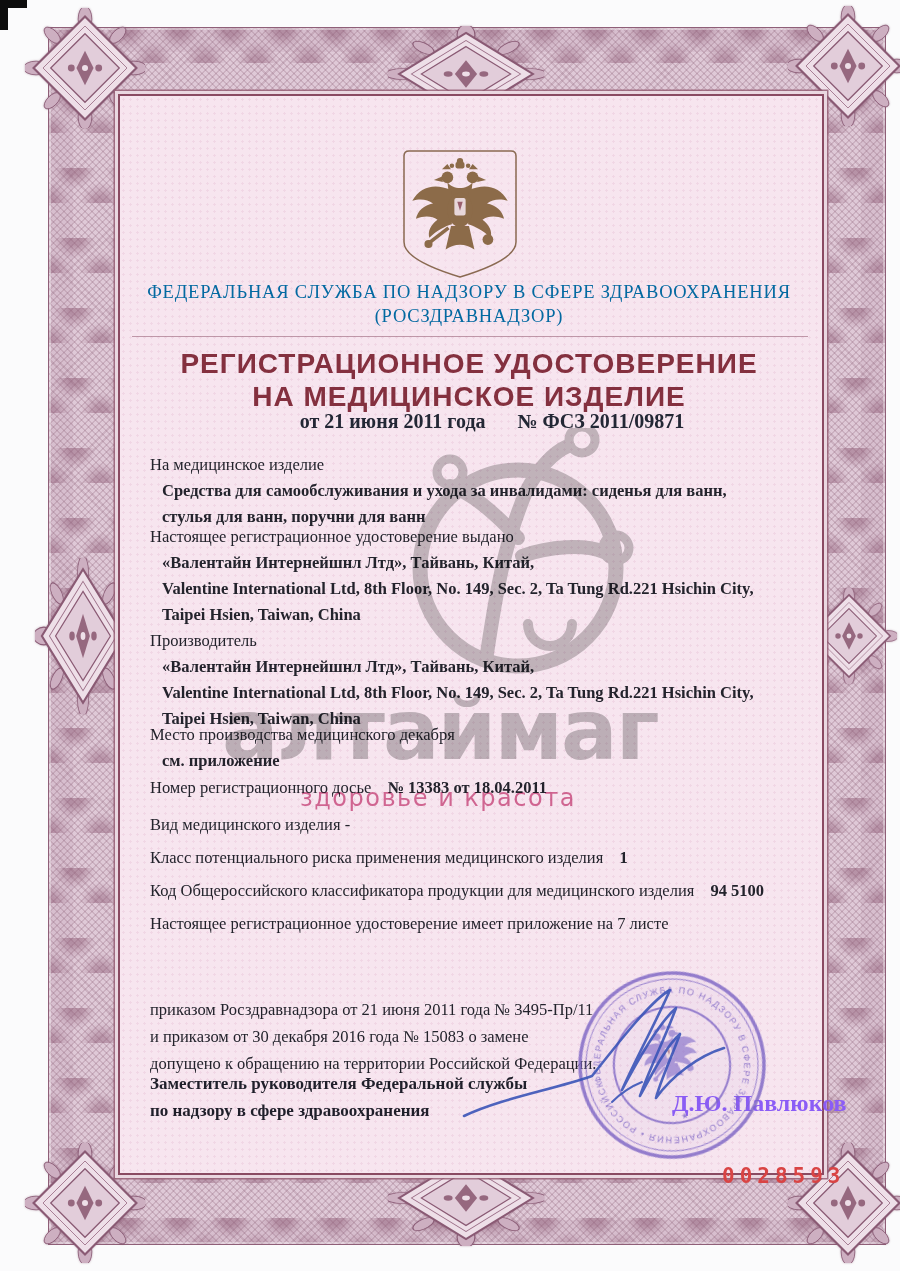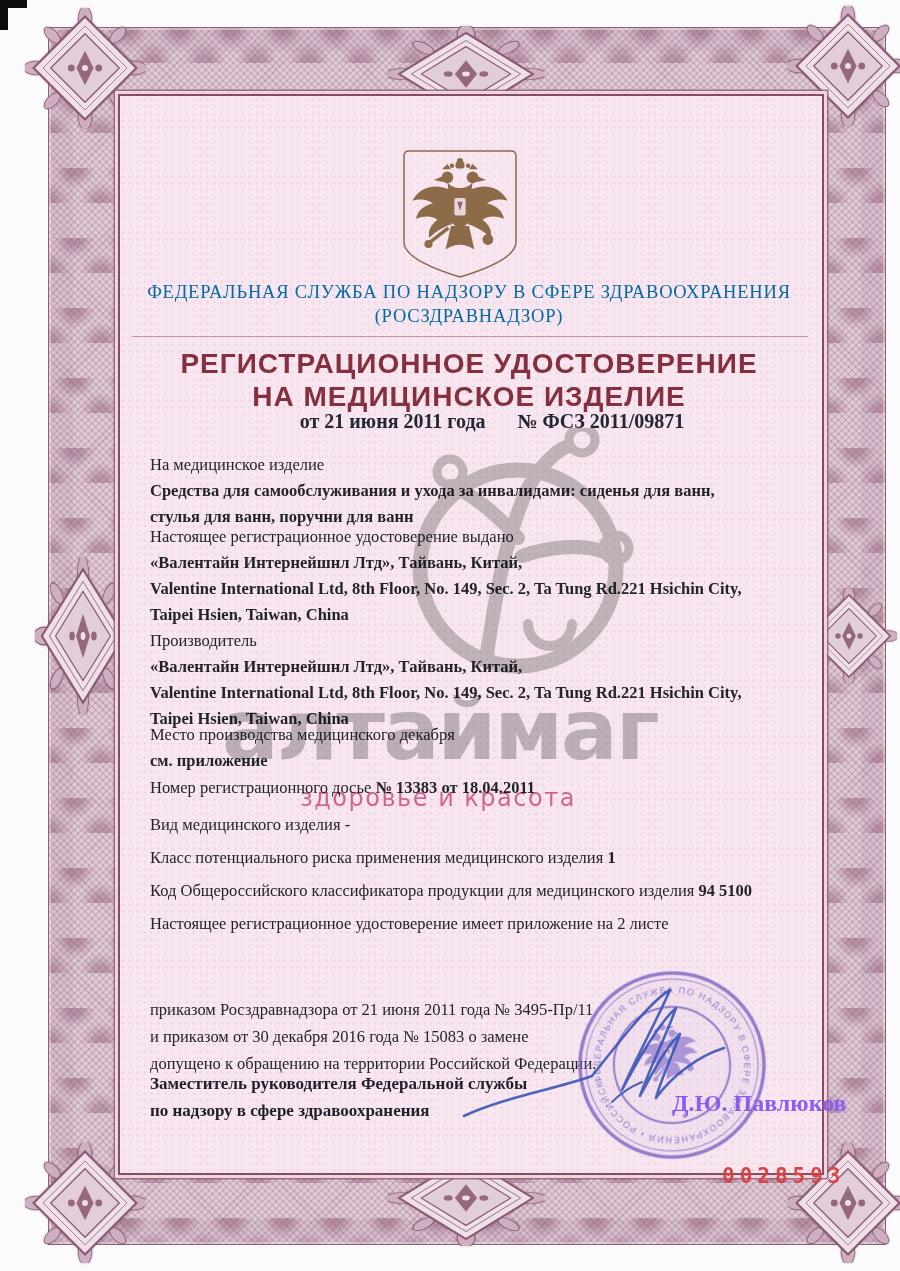--- a/index.html
+++ b/index.html
@@ -29,21 +29,21 @@
     box-shadow:0 0 0 3px rgba(238,221,230,.95), 0 0 0 4.5px rgba(150,95,118,.85);}
   .orn{position:absolute;filter:drop-shadow(0 0 1px rgba(120,70,95,.4));}
   .sep-line{position:absolute;left:132px;top:336px;width:676px;height:1px;background:rgba(146,88,110,.55);}
   
   .center-line{position:absolute;left:118px;width:702px;text-align:center;white-space:nowrap;}
   .authority{font-family:"Liberation Serif",serif;color:#0369a1;font-size:18.5px;letter-spacing:.8px;}
   .cert-title{font-family:"Liberation Sans",sans-serif;font-weight:700;color:#84303f;font-size:28px;letter-spacing:1px;}
   .date-row{position:absolute;left:118px;top:410px;width:702px;display:flex;justify-content:center;gap:32px;
     font-family:"Liberation Serif",serif;font-weight:700;font-size:20px;color:#232735;white-space:nowrap;margin-left:23px;}
   .para{position:absolute;left:150px;font-size:16.5px;line-height:26px;color:#23232c;white-space:nowrap;}
-  .b{font-weight:700;}
+  .b{font-weight:700;margin-left:12px;}
   .order-para{position:absolute;left:150px;font-size:16.5px;line-height:27px;color:#23232c;white-space:nowrap;}
   .sig-title{position:absolute;left:150px;font-size:17px;line-height:27px;font-weight:700;color:#1f1f2a;white-space:nowrap;}
   .sig-name{position:absolute;left:672px;top:1090px;font-size:24px;font-weight:700;color:#8b5cf6;white-space:nowrap;}
   .serial{position:absolute;left:722px;top:1138px;font-family:"DejaVu Sans Mono",monospace;font-size:21px;
     letter-spacing:5px;color:#d94444;font-weight:700;margin-top:26px;}
   
   .stamp{position:absolute;left:575px;top:968px;opacity:.82;filter:blur(.3px);transform:rotate(-14deg);}
   .signature{position:absolute;left:462px;top:978px;opacity:.9;}
   .wm{position:absolute;mix-blend-mode:multiply;pointer-events:none;}
   .wm-brand{left:222px;top:688px;font-family:"DejaVu Sans",sans-serif;font-weight:700;font-size:84px;
@@ -192,21 +192,21 @@
   <div class="para" style="top:812px">Вид медицинского изделия -</div>
 
   <div class="para" style="top:845px">
     <span>Класс потенциального риска применения медицинского изделия </span><span class="b">1</span>
   </div>
 
   <div class="para" style="top:878px">
     <span>Код Общероссийского классификатора продукции для медицинского изделия </span><span class="b">94 5100</span>
   </div>
 
-  <div class="para" style="top:911px">Настоящее регистрационное удостоверение имеет приложение на 2 листе</div>
+  <div class="para" style="top:911px">Настоящее регистрационное удостоверение имеет приложение на 7 листе</div>
 
   <div class="order-para" style="top:996px">
     <div>приказом Росздравнадзора от 21 июня 2011 года № 3495-Пр/11</div>
     <div>и приказом от 30 декабря 2016 года № 15083 о замене</div>
     <div>допущено к обращению на территории Российской Федерации.</div>
   </div>
 
   <div class="sig-title" style="top:1070px">
     <div>Заместитель руководителя Федеральной службы</div>
     <div>по надзору в сфере здравоохранения</div>

